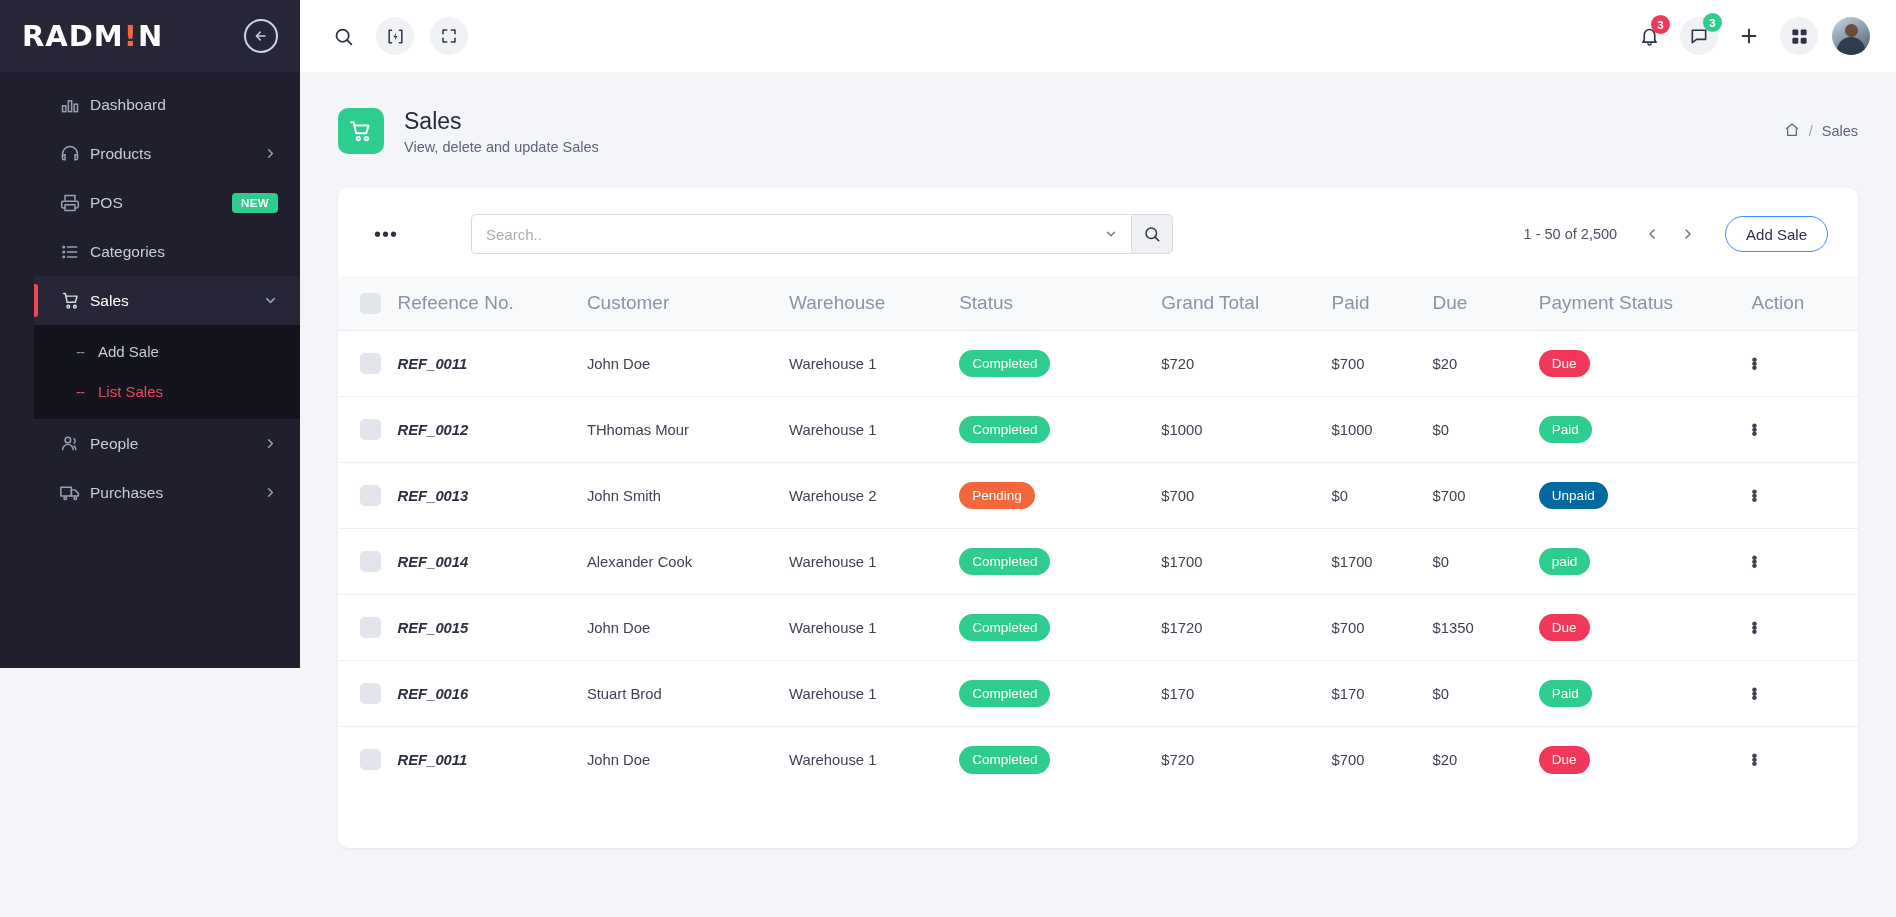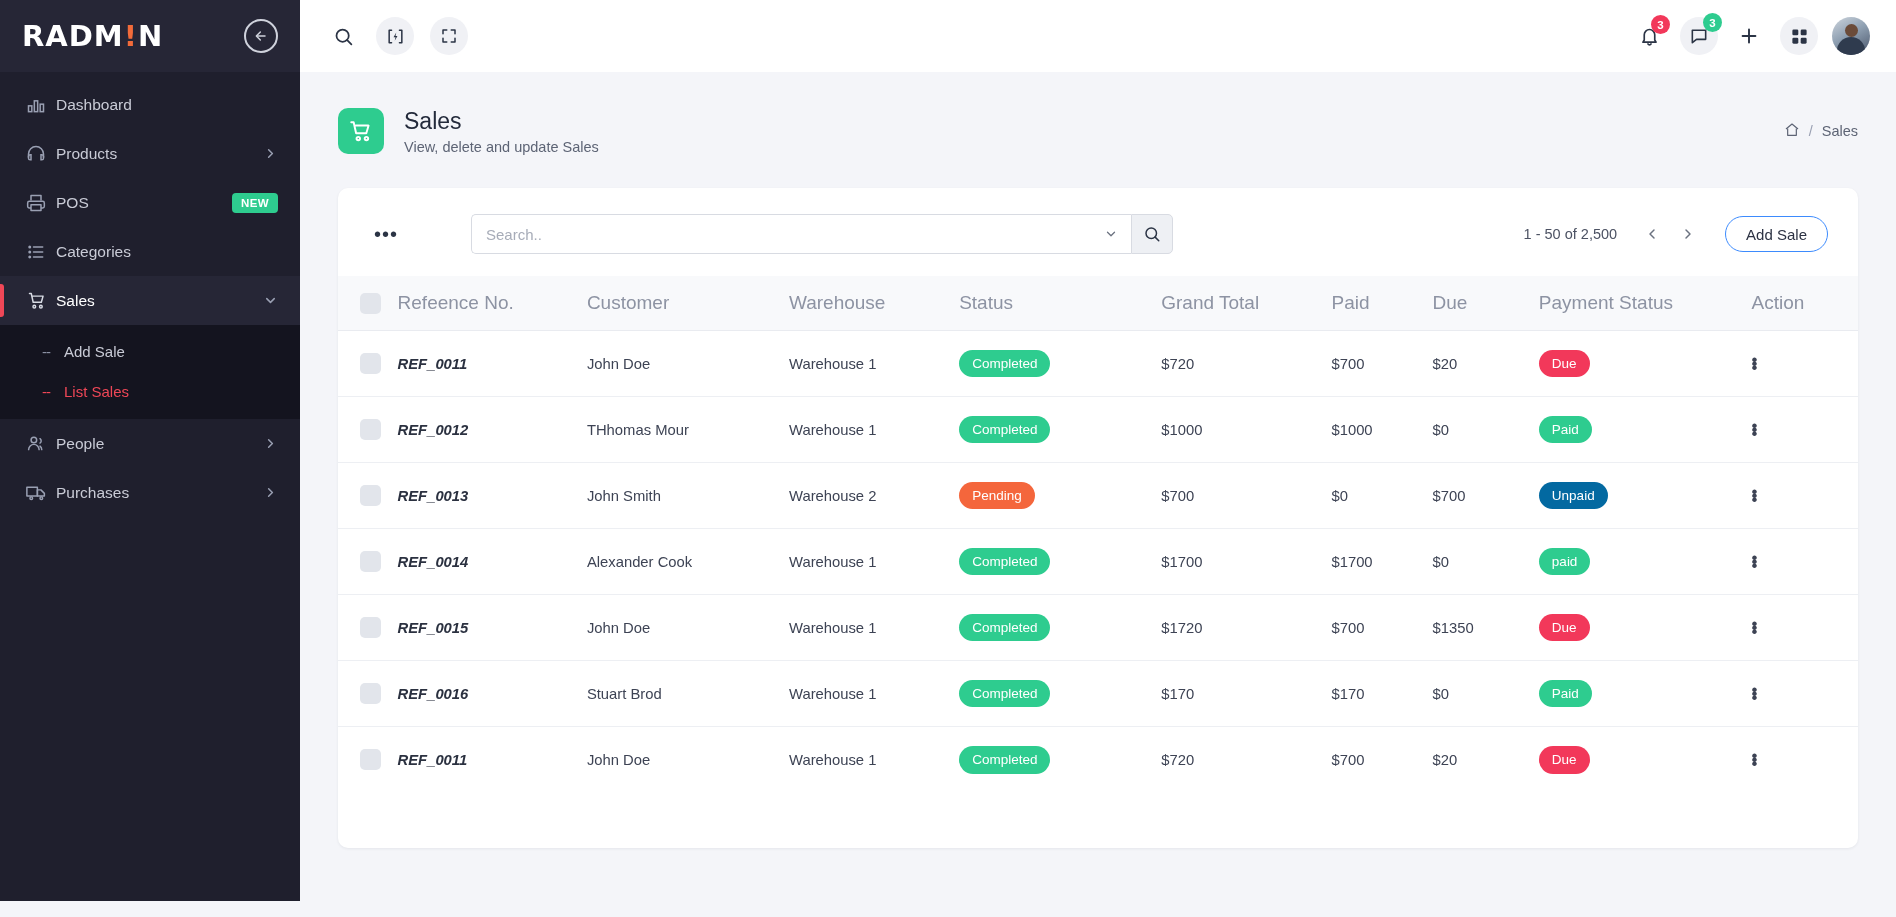--- a/index.html
+++ b/index.html
@@ -6,21 +6,21 @@
   html, body {
     width: 1896px; height: 917px;
     font-family: "Liberation Sans", sans-serif;
     background: #f4f5f9;
     overflow: hidden;
   }
   .app { display: flex; width: 1896px; height: 917px; }
 
   
   .sidebar {
-    width: 300px; height: 901px;
+    width: 300px; height: 668px;
     background: #1f1f2d;
     flex: 0 0 300px;
     position: relative;
   }
   .sidebar-brand {
     height: 72px;
     background: #262636;
     display: flex; align-items: center;
     padding: 0 22px;
     justify-content: space-between;
@@ -29,21 +29,21 @@
     font-size: 29px; font-weight: bold; letter-spacing: 1px;
     color: #ffffff; font-family: "DejaVu Sans", sans-serif;
   }
   .logo-text .accent { color: #f26b3a; }
   .collapse-btn {
     width: 34px; height: 34px; border-radius: 50%;
     border: 2px solid #cfd2dc;
     display: flex; align-items: center; justify-content: center;
     color: #cfd2dc; cursor: pointer;
   }
-  .nav { padding-top: 8px; }
+  .nav { padding-top: 8px; margin-left: 34px; }
   .nav-item {
     display: flex; align-items: center;
     height: 49px;
     padding: 0 22px 0 26px;
     color: #c9cbd6;
     font-size: 15.5px;
     cursor: pointer;
     position: relative;
   }
   .nav-item .nav-ico {

